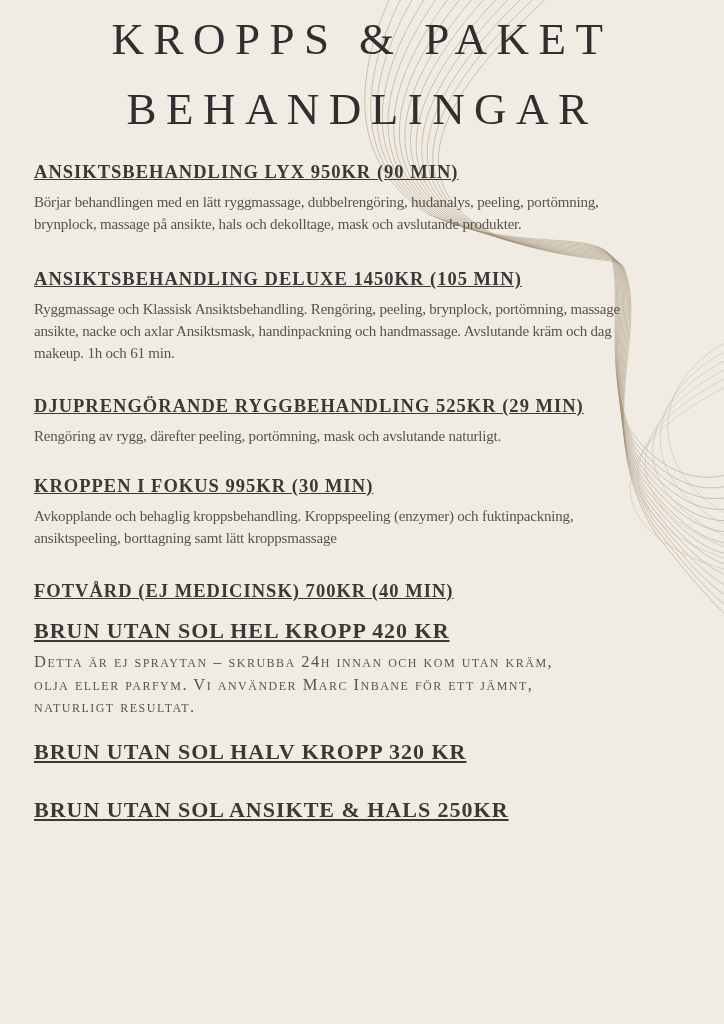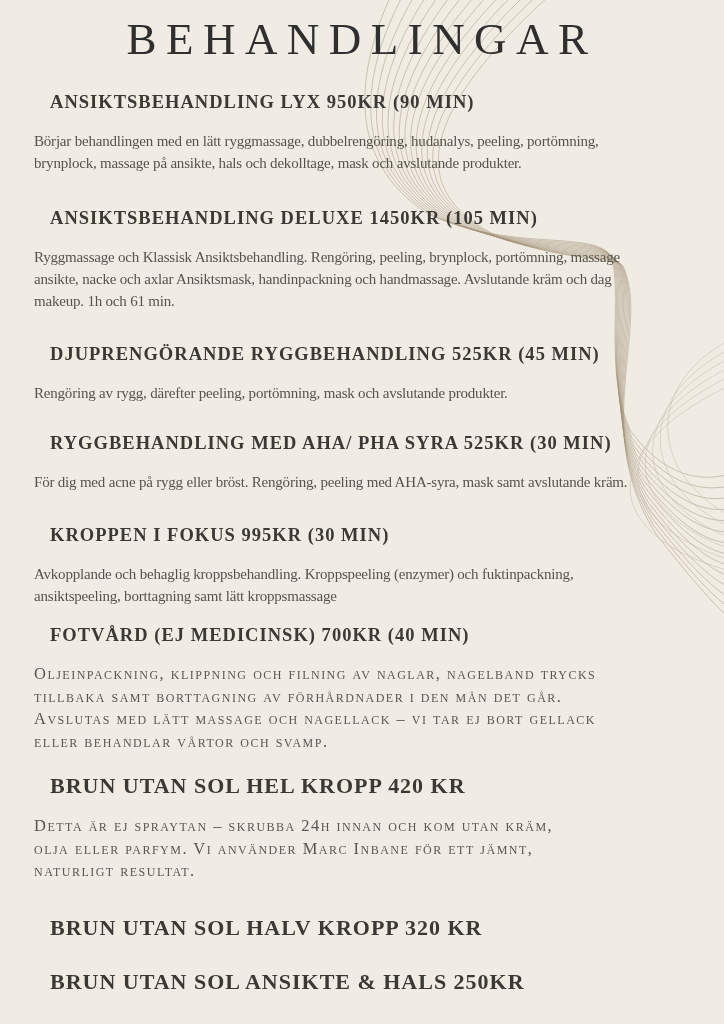--- a/index.html
+++ b/index.html
@@ -34,27 +34,28 @@
   section:nth-of-type(1) { margin-top: 16px; }
   section:nth-of-type(2) { margin-top: 32px; }
   section:nth-of-type(3) { margin-top: 30px; }
   section:nth-of-type(4) { margin-top: 27px; }
   section:nth-of-type(5) { margin-top: 30px; }
   section:nth-of-type(6) { margin-top: 15px; }
   section:nth-of-type(7) { margin-top: 20px; }
   section:nth-of-type(8) { margin-top: 32px; }
   section:nth-of-type(9) { margin-top: 28px; }
   h2 {
-    margin: 16px;
+    margin: 0;
     font-size: 18.5px;
     font-weight: 700;
     line-height: 24px;
     letter-spacing: 0.055em;
     color: #3a3935;
     white-space: nowrap;
+    text-decoration: underline;
   }
   h2.lg {
     font-size: 22px;
     line-height: 26px;
     letter-spacing: 0.045em;
   }
   p.desc {
     margin: 7px 0 0 0;
     font-size: 15px;
     line-height: 22px;
@@ -90,59 +91,52 @@
     <path d="M 567 -20 C 408 118, 407 197, 506 240 C 593 267, 622 254, 625 271 C 648 331, 591 433, 656 534 C 699 589, 726 618, 740 626" fill="none" stroke="#a3937a" stroke-opacity="0.5" stroke-width="1"></path>
     <path d="M 730 340 C 648 382, 646 470, 730 516" fill="none" stroke="#c3bcae" stroke-opacity="0.55" stroke-width="1"></path>
     <path d="M 730 349 C 637 396, 637 483, 730 527" fill="none" stroke="#c3bcae" stroke-opacity="0.55" stroke-width="1"></path>
     <path d="M 730 358 C 626 410, 628 496, 730 538" fill="none" stroke="#c3bcae" stroke-opacity="0.55" stroke-width="1"></path>
     <path d="M 730 367 C 615 424, 619 509, 730 549" fill="none" stroke="#c3bcae" stroke-opacity="0.55" stroke-width="1"></path>
     <path d="M 730 376 C 604 438, 610 522, 730 560" fill="none" stroke="#c3bcae" stroke-opacity="0.55" stroke-width="1"></path>
     <path d="M 730 385 C 593 452, 601 535, 730 571" fill="none" stroke="#c3bcae" stroke-opacity="0.55" stroke-width="1"></path>
   </svg>
 
 <h1 class="title">
+  <span>KROPPS &amp; PAKET</span>
   <span>BEHANDLINGAR</span>
 </h1>
 
 <main>
   <section>
     <h2>ANSIKTSBEHANDLING LYX 950KR (90 MIN)</h2>
     <p class="desc">Börjar behandlingen med en lätt ryggmassage, dubbelrengöring, hudanalys, peeling, portömning,
 brynplock, massage på ansikte, hals och dekolltage, mask och avslutande produkter.</p>
   </section>
 
   <section>
     <h2>ANSIKTSBEHANDLING DELUXE 1450KR (105 MIN)</h2>
     <p class="desc">Ryggmassage och Klassisk Ansiktsbehandling. Rengöring, peeling, brynplock, portömning, massage
 ansikte, nacke och axlar Ansiktsmask, handinpackning och handmassage. Avslutande kräm och dag
 makeup. 1h och 61 min.</p>
   </section>
 
   <section>
-    <h2>DJUPRENGÖRANDE RYGGBEHANDLING 525KR (45 MIN)</h2>
-    <p class="desc">Rengöring av rygg, därefter peeling, portömning, mask och avslutande produkter.</p>
+    <h2>DJUPRENGÖRANDE RYGGBEHANDLING 525KR (29 MIN)</h2>
+    <p class="desc">Rengöring av rygg, därefter peeling, portömning, mask och avslutande naturligt.</p>
   </section>
 
-  <section>
-    <h2>RYGGBEHANDLING MED AHA/ PHA SYRA 525KR (30 MIN)</h2>
-    <p class="desc">För dig med acne på rygg eller bröst. Rengöring, peeling med AHA-syra, mask samt avslutande kräm.</p>
-  </section>
 
   <section>
     <h2>KROPPEN I FOKUS 995KR (30 MIN)</h2>
     <p class="desc">Avkopplande och behaglig kroppsbehandling. Kroppspeeling (enzymer) och fuktinpackning,
 ansiktspeeling, borttagning samt lätt kroppsmassage</p>
   </section>
 
   <section>
     <h2>FOTVÅRD (EJ MEDICINSK) 700KR (40 MIN)</h2>
-    <p class="desc smallcaps">Oljeinpackning, klippning och filning av naglar, nagelband trycks
-tillbaka samt borttagning av förhårdnader i den mån det går.
-Avslutas med lätt massage och nagellack – vi tar ej bort gellack
-eller behandlar vårtor och svamp.</p>
   </section>
 
   <section>
     <h2 class="lg">BRUN UTAN SOL HEL KROPP 420 KR</h2>
     <p class="desc smallcaps">Detta är ej spraytan – skrubba 24h innan och kom utan kräm,
 olja eller parfym. Vi använder Marc Inbane för ett jämnt,
 naturligt resultat.</p>
   </section>
 
   <section>

